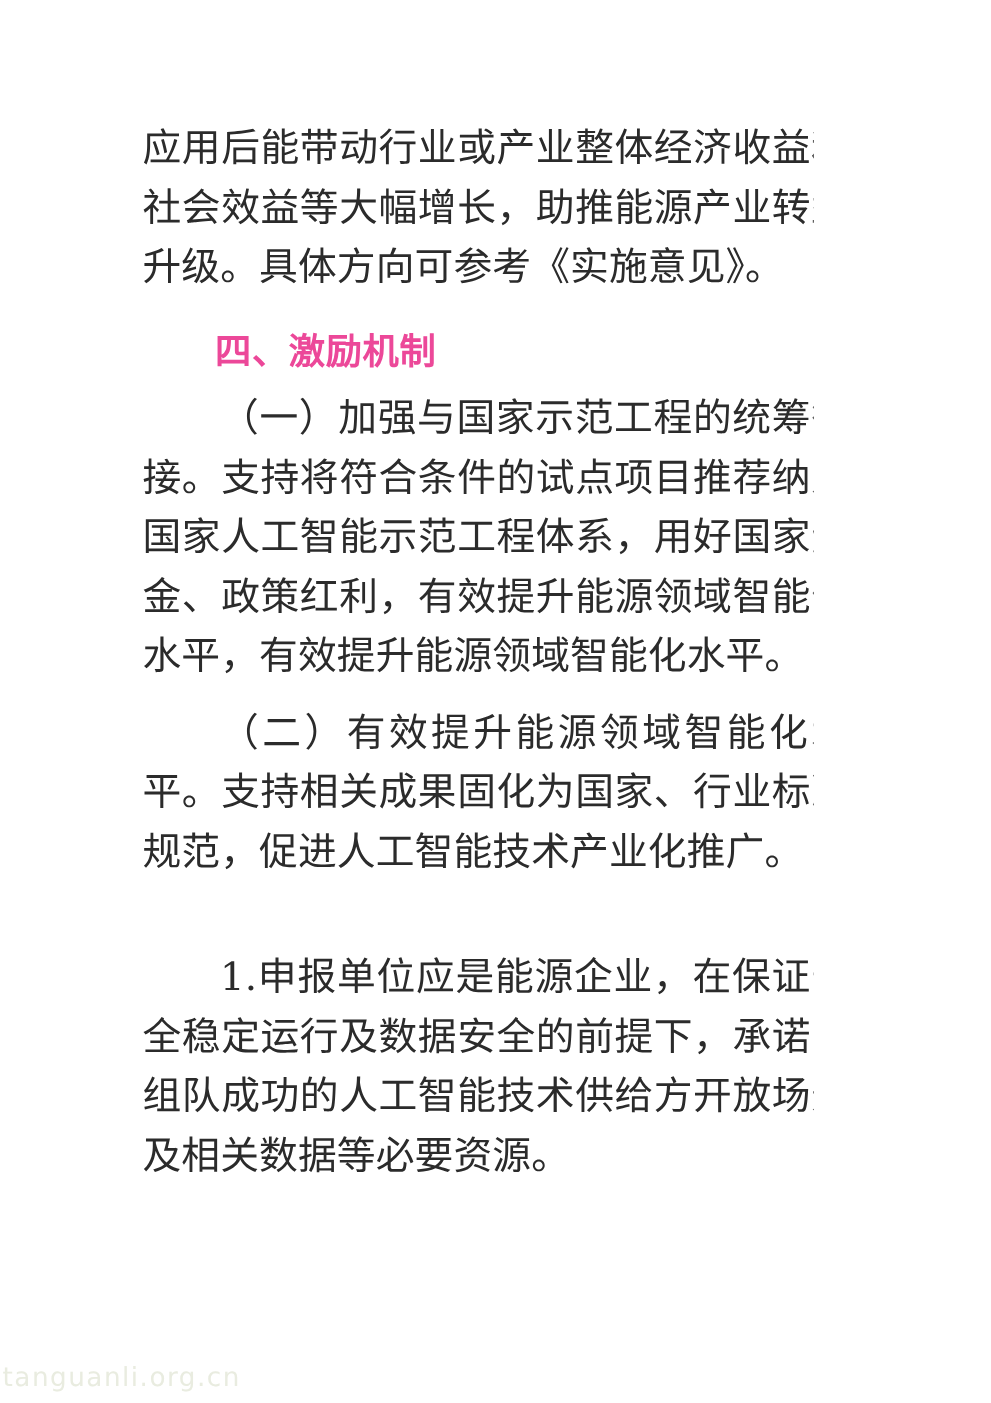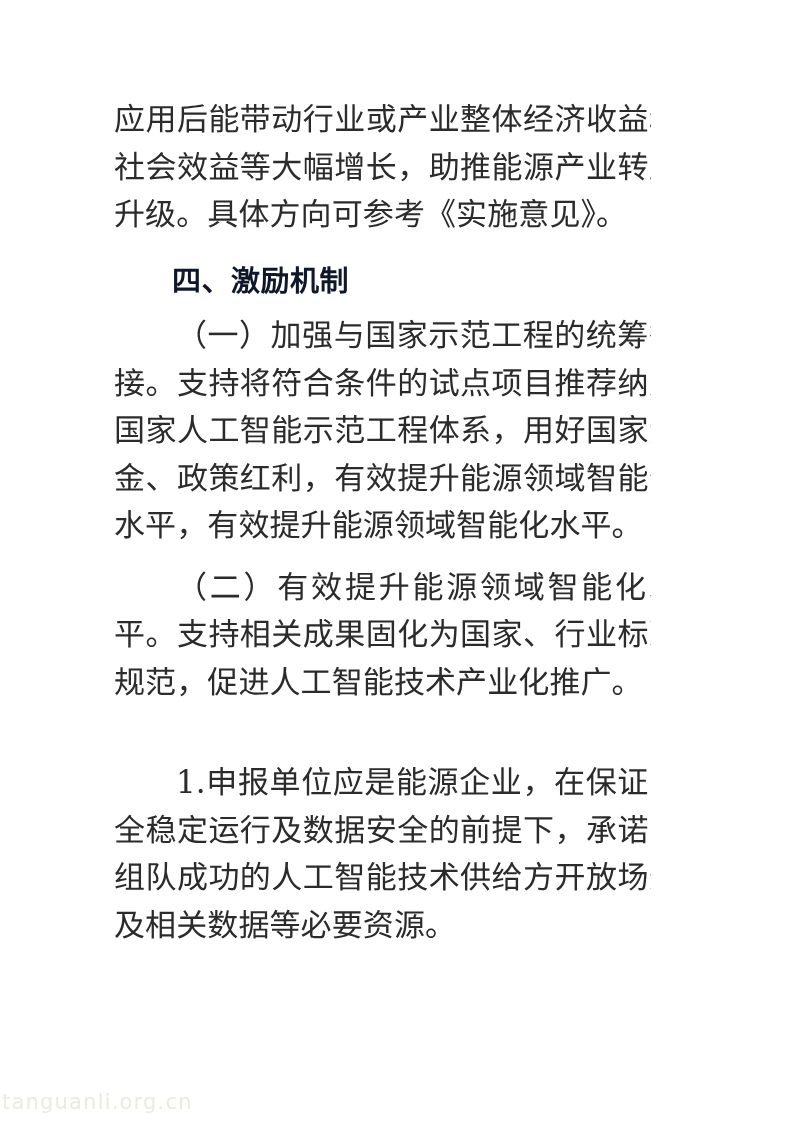--- a/index.html
+++ b/index.html
@@ -41,21 +41,21 @@
   .para.indent {
     text-indent: 62px;
   }
   .para.noindent {
     text-indent: 0;
   }
   .heading {
     font-family: "DejaVu Sans", "Liberation Sans", sans-serif;
     font-size: 29px;
     line-height: 47.5px;
-    color: #0f172a;
+    color: #ec4899;
     font-weight: 700;
     margin: 0;
     text-indent: 58px;
     letter-spacing: 0.5px;
     text-align: left;
   }
   .block { margin: 0; }
   .watermark {
     position: absolute;
     left: 2px;

